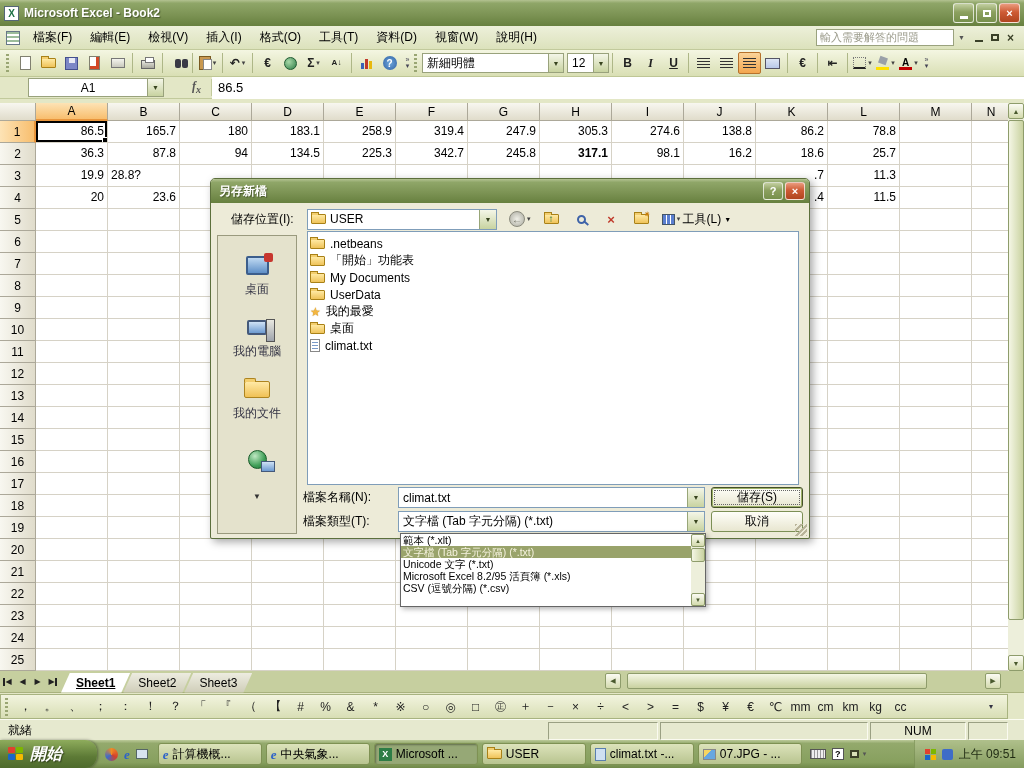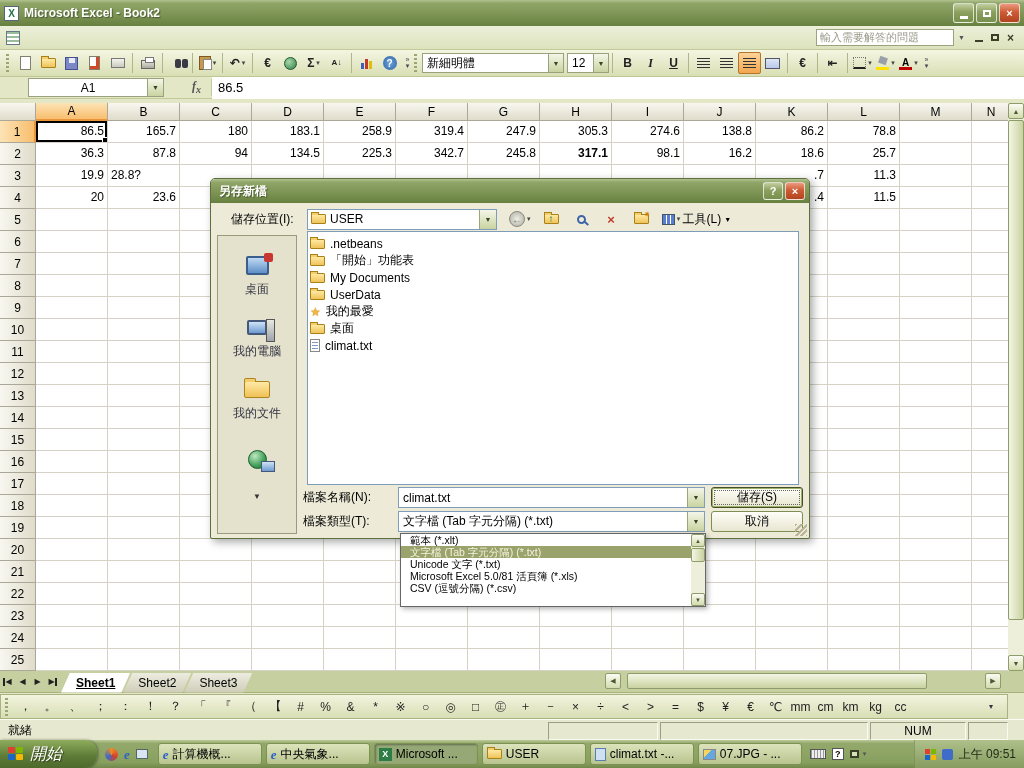--- a/index.html
+++ b/index.html
@@ -187,21 +187,21 @@
   .statusbar .ready{margin-left:8px;}
   .seg{position:absolute;top:2px;height:18px;border:1px solid;border-color:#9AA083 #FAFAF0 #FAFAF0 #9AA083;}
   .seg.num{display:flex;align-items:center;justify-content:center;font-size:12px;}
 
   
   .taskbar{position:absolute;left:0;top:740px;width:1024px;height:28px;
     background:linear-gradient(#BCCA99 0%,#93A96C 12%,#87A05E 80%,#708849 100%);display:flex;align-items:center;}
   .startbtn{width:97px;height:28px;border-radius:0 12px 12px 0;
     background:linear-gradient(#8EAC5C,#5D7A36 60%,#4E6A2C);display:flex;align-items:center;
     gap:6px;padding-left:8px;box-shadow:1px 0 3px rgba(0,0,0,.4);}
-  .startbtn .label{color:#fff;font-weight:normal;font-style:italic;font-size:16px;
+  .startbtn .label{color:#fff;font-weight:bold;font-style:italic;font-size:16px;
     text-shadow:1px 1px 1px #33421C;}
   .flag{position:relative;width:16px;height:14px;}
   .flag::before{content:'';position:absolute;left:0;top:0;width:7px;height:6px;background:#E0412F;
     box-shadow:8px 0 0 #7DB700,0 7px 0 #1A66C9,8px 7px 0 #F5BA00;border-radius:1px;}
   .ql{display:flex;gap:6px;align-items:center;margin:0 8px;}
   .ic-mp{width:13px;height:13px;border-radius:50%;
     background:conic-gradient(#F08A24,#D43F2B,#3E6CC8,#F08A24);}
   .ic-ie{color:#2E63C8;font-weight:bold;font-style:italic;font-size:13px;
     font-family:"Liberation Serif",serif;line-height:13px;}
   .ic-desk{width:12px;height:10px;background:#D8E4F0;border:1px solid #566;}
@@ -292,21 +292,21 @@
     border-radius:3px;background:linear-gradient(#FEFEF8,#E8E6D0);font-size:12px;
     display:flex;align-items:center;justify-content:center;}
   .xpbtn.default{border:1px solid #45502B;box-shadow:0 0 0 1px #9DB167 inset;
     outline:1px dotted #666;outline-offset:-4px;}
   .grip-corner{position:absolute;right:2px;bottom:2px;width:12px;height:12px;
     background:repeating-linear-gradient(135deg,#B9B49A 0 2px,transparent 2px 4px);}
 
   
   .ftlist{position:absolute;left:400px;top:533px;width:306px;height:74px;background:#fff;
     border:1px solid #666;z-index:20;box-shadow:2px 2px 5px rgba(0,0,0,.3);}
-  .opt{height:12px;line-height:12px;font-size:10.5px;padding-left:9px;white-space:nowrap;
+  .opt{height:12px;line-height:12px;font-size:10.5px;padding-left:2px;white-space:nowrap;
     overflow:hidden;width:291px;}
   .opt.selhl{background:#99A36B;color:#F5F2DE;}
   .ftsb{position:absolute;right:0;top:0;width:14px;height:72px;background:#EDEFDB;}
   .ftsb .sbtn{width:14px;height:13px;font-size:6px;}
   .ftsb .thumb{position:absolute;left:0;top:14px;width:14px;height:14px;border:1px solid #8E9C6B;
     border-radius:2px;background:linear-gradient(90deg,#F4F6E4,#C9D2A0);}
 </style>
 </head>
 <body>
 
@@ -321,20 +321,31 @@
         </span>
       <span class="wbtn">
           <span class="rsq"></span>
         </span>
       <span class="wbtn close">×</span>
     </span>
   </div>
 
   <div class="menubar">
     <span class="wb-ic"></span>
+    <span id="gen-menus" style="display:flex">
+        <span class="menu-item">檔案(F)</span>
+        <span class="menu-item">編輯(E)</span>
+        <span class="menu-item">檢視(V)</span>
+        <span class="menu-item">插入(I)</span>
+        <span class="menu-item">格式(O)</span>
+        <span class="menu-item">工具(T)</span>
+        <span class="menu-item">資料(D)</span>
+        <span class="menu-item">視窗(W)</span>
+        <span class="menu-item">說明(H)</span>
+      </span>
     <span class="qbox">輸入需要解答的問題</span>
     <span class="mini-dd">▼</span>
     <span class="wbctl">
       <span class="bar"></span>
       <span class="sq"></span>
       <span class="x">×</span>
     </span>
   </div>
 
   <div class="toolbar">
@@ -1161,17 +1172,17 @@
 
   <div class="ftlist" id="gen-opts">
     <div class="ftsb">
       <span class="sbtn" style="top:0">▲</span>
       <span class="thumb"></span>
       <span class="sbtn" style="top:59px">▼</span>
     </div>
   <div class="opt">範本 (*.xlt)</div>
       <div class="opt selhl">文字檔 (Tab 字元分隔) (*.txt)</div>
       <div class="opt">Unicode 文字 (*.txt)</div>
-      <div class="opt">Microsoft Excel 5.0/81 活頁簿 (*.xls)</div>
+      <div class="opt">Microsoft Excel 8.2/95 活頁簿 (*.xls)</div>
       <div class="opt">CSV (逗號分隔) (*.csv)</div>
     </div>
 
 </div>
 
 </body></html>

